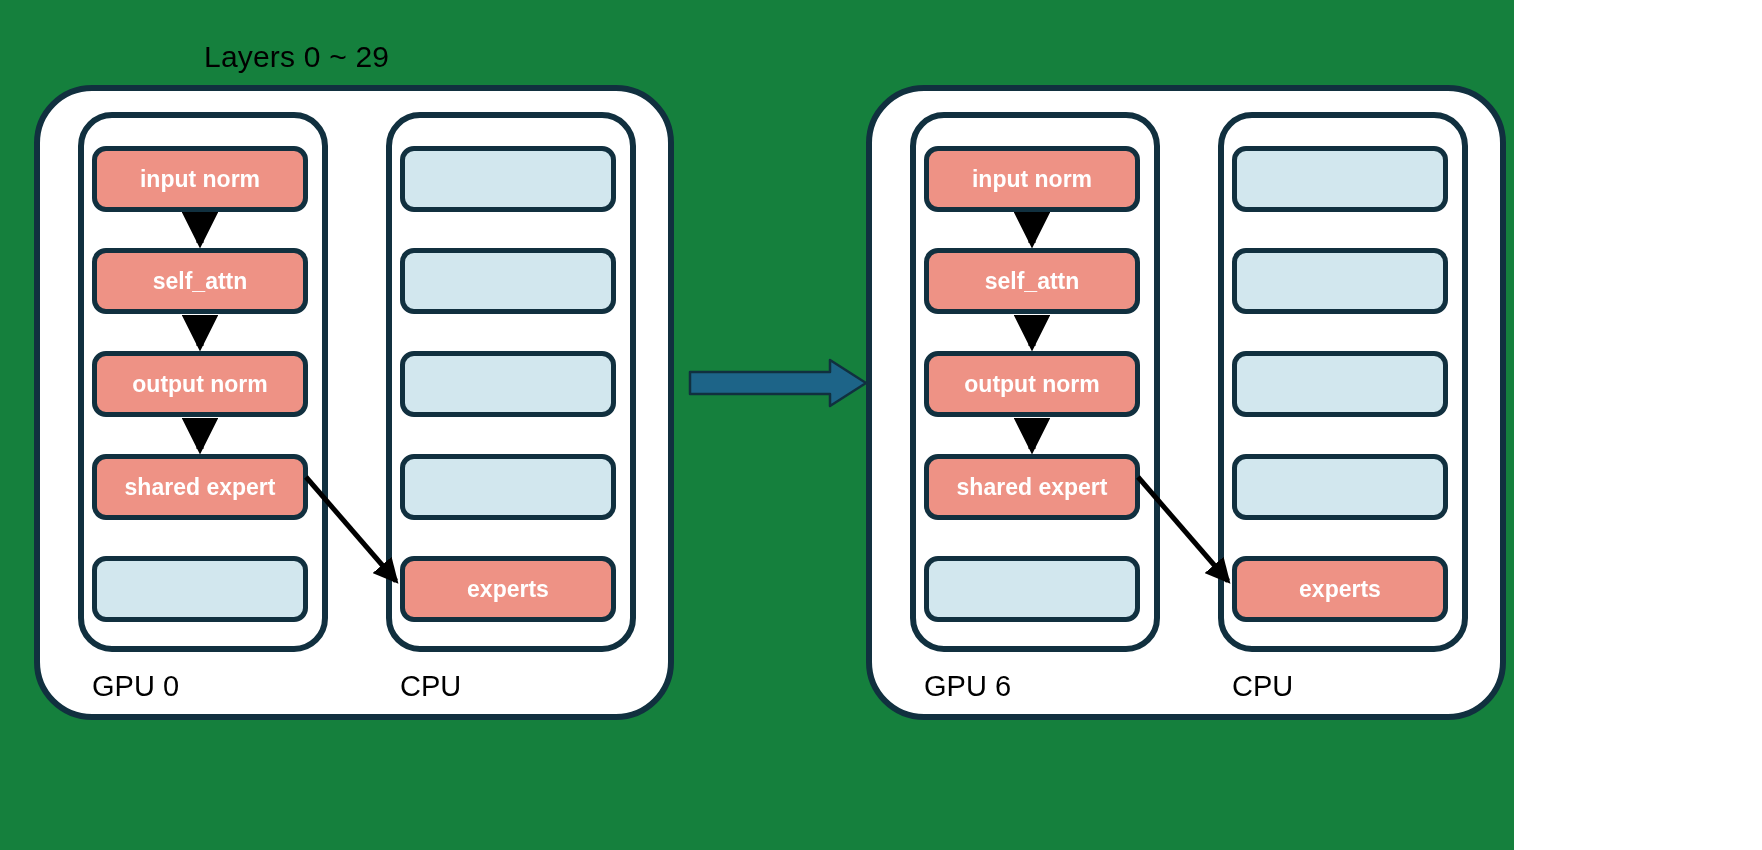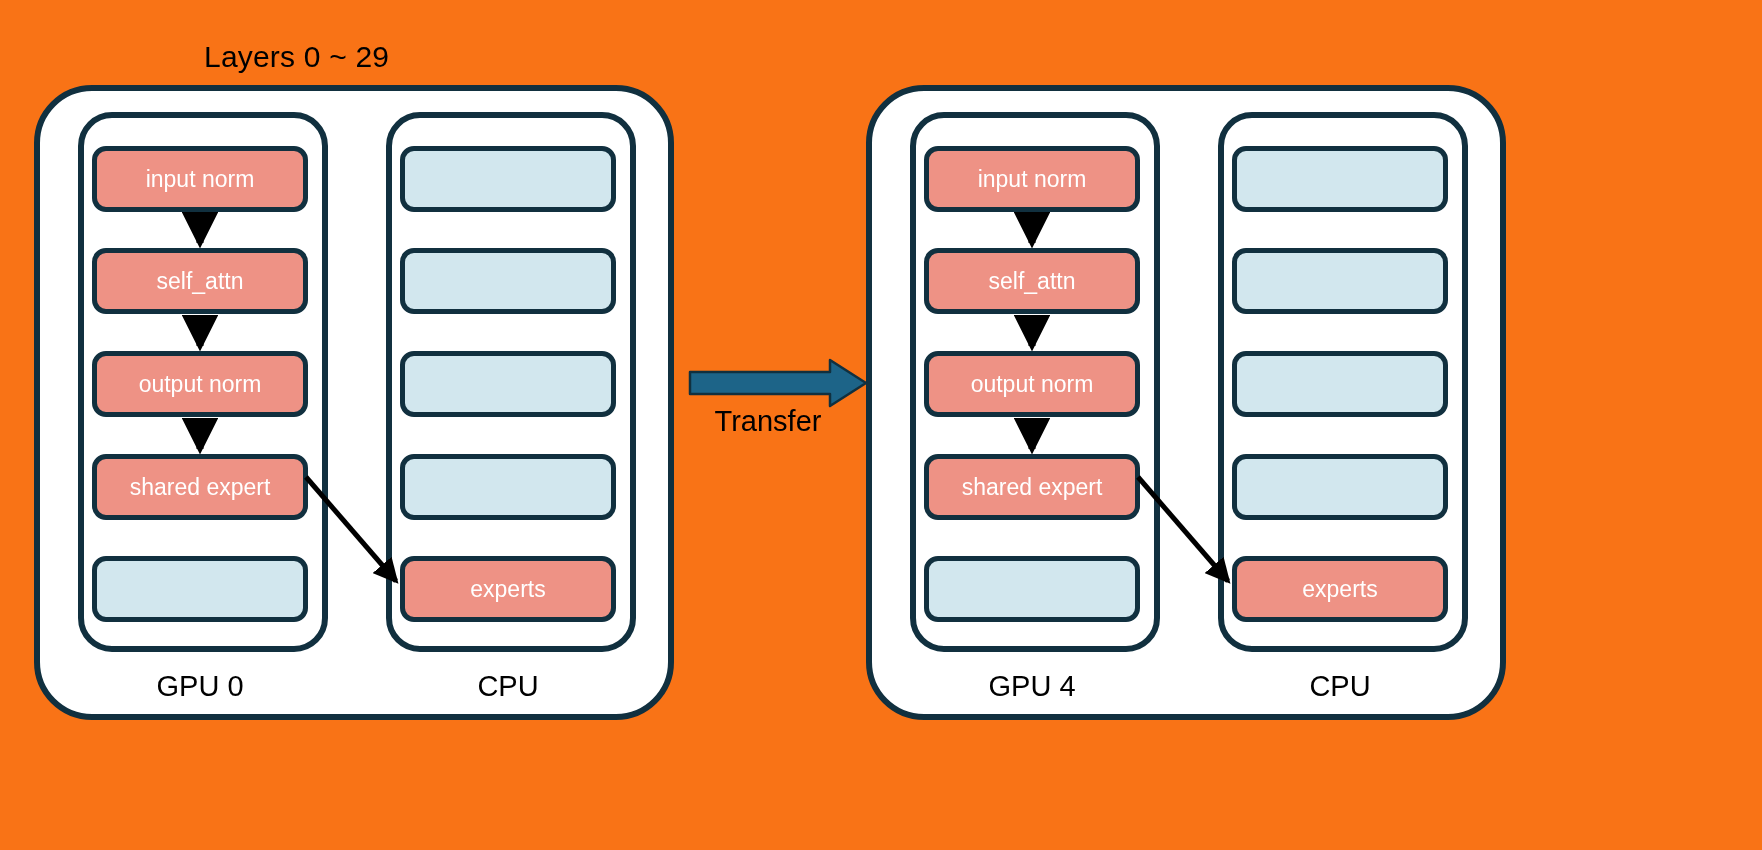--- a/index.html
+++ b/index.html
@@ -1,17 +1,17 @@
 <!DOCTYPE html>
 <html><head>
 <meta charset="utf-8">
 <style>
   html,body{margin:0;padding:0;background:#ffffff;}
   body{width:1762px;height:850px;overflow:hidden;font-family:"Liberation Sans",sans-serif;}
-  #stage{position:relative;width:1762px;height:850px;background:#f97316;}
+  #stage{position:relative;width:1514px;height:850px;background:#15803d;}
 
   
   .panel-title{
     position:absolute;
     font-size:30px;
     color:#000000;
     white-space:nowrap;
     letter-spacing:.2px;
     font-family:"Liberation Sans",sans-serif;
   }
@@ -39,29 +39,29 @@
     position:absolute;
     box-sizing:border-box;
     border:5px solid #11303f;
     border-radius:14px;
     display:flex;
     align-items:center;
     justify-content:center;
     font-size:23px;
     white-space:nowrap;
   }
-  .block.red{ background:#ee9285; color:#ffffff; }
+  .block.red{ background:#ee9285; color:#ffffff;font-weight:bold; }
   .block.blue{ background:#d2e7ee; color:#11303f; }
 
   
   .device-label{
     position:absolute;
     font-size:29px;
     color:#000000;
-    text-align:center;
+    text-align:left;
     white-space:nowrap;
   }
 
   
   .transfer-label{
     position:absolute;
     font-size:29px;
     color:#000000;
     line-height:1.32;
     text-align:center;
@@ -148,25 +148,24 @@
   <div class="block blue" style="left:1232px;top:351px;width:216px;height:66px;">
     <span></span>
   </div>
   <div class="block blue" style="left:1232px;top:454px;width:216px;height:66px;">
     <span></span>
   </div>
   <div class="block red" style="left:1232px;top:556px;width:216px;height:66px;">
     <span>experts</span>
   </div>
 
-  <div class="device-label" style="left:924px;top:670px;width:216px;">GPU 4</div>
+  <div class="device-label" style="left:924px;top:670px;width:216px;">GPU 6</div>
   <div class="device-label" style="left:1232px;top:670px;width:216px;">CPU</div>
 
   <div class="transfer-label" style="left:688px;top:402px;width:160px;">
-    <div>Transfer</div>
   </div>
 
   <svg class="overlay" viewBox="0 0 1762 850">
     <defs>
       <marker id="flowhead" viewBox="0 0 10 10" refX="8.5" refY="5" markerWidth="5.2" markerHeight="5.2" orient="auto-start-reverse">
         <path d="M 0 0 L 10 5 L 0 10 z" fill="#000000"></path>
       </marker>
       <marker id="diaghead" viewBox="0 0 10 10" refX="8.5" refY="5" markerWidth="5.0" markerHeight="5.0" orient="auto-start-reverse">
         <path d="M 0 0 L 10 5 L 0 10 z" fill="#000000"></path>
       </marker>

